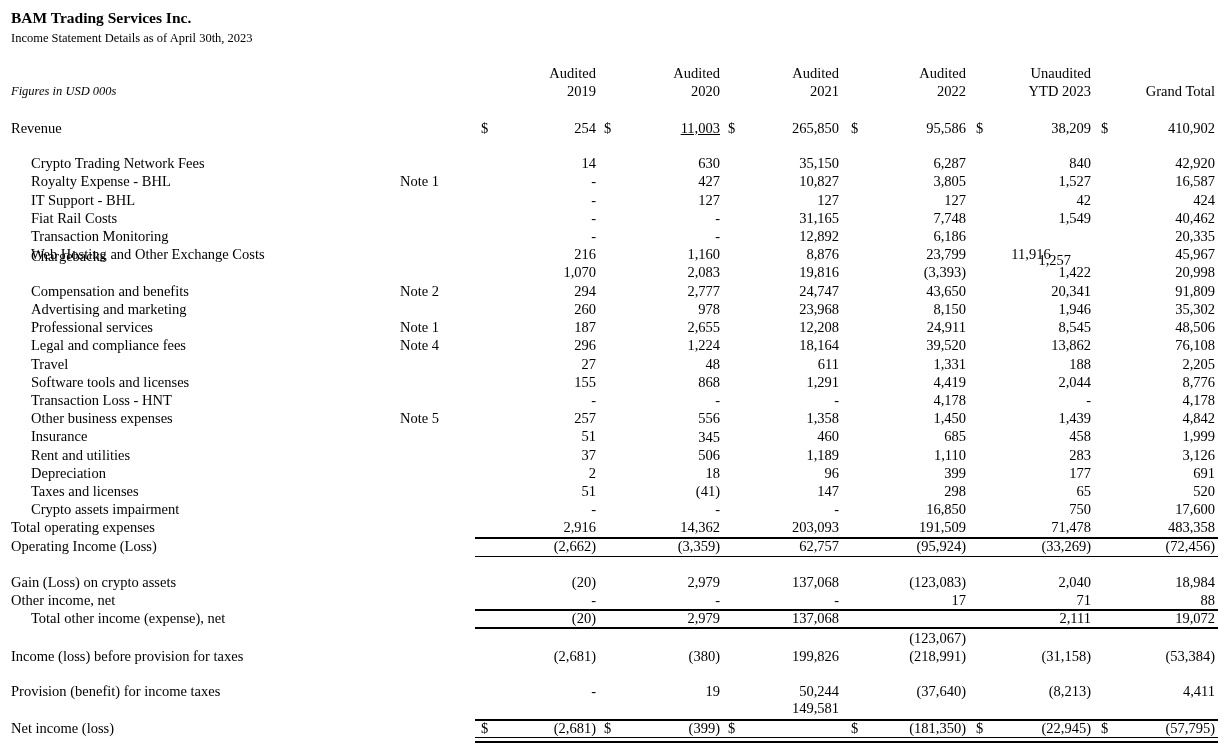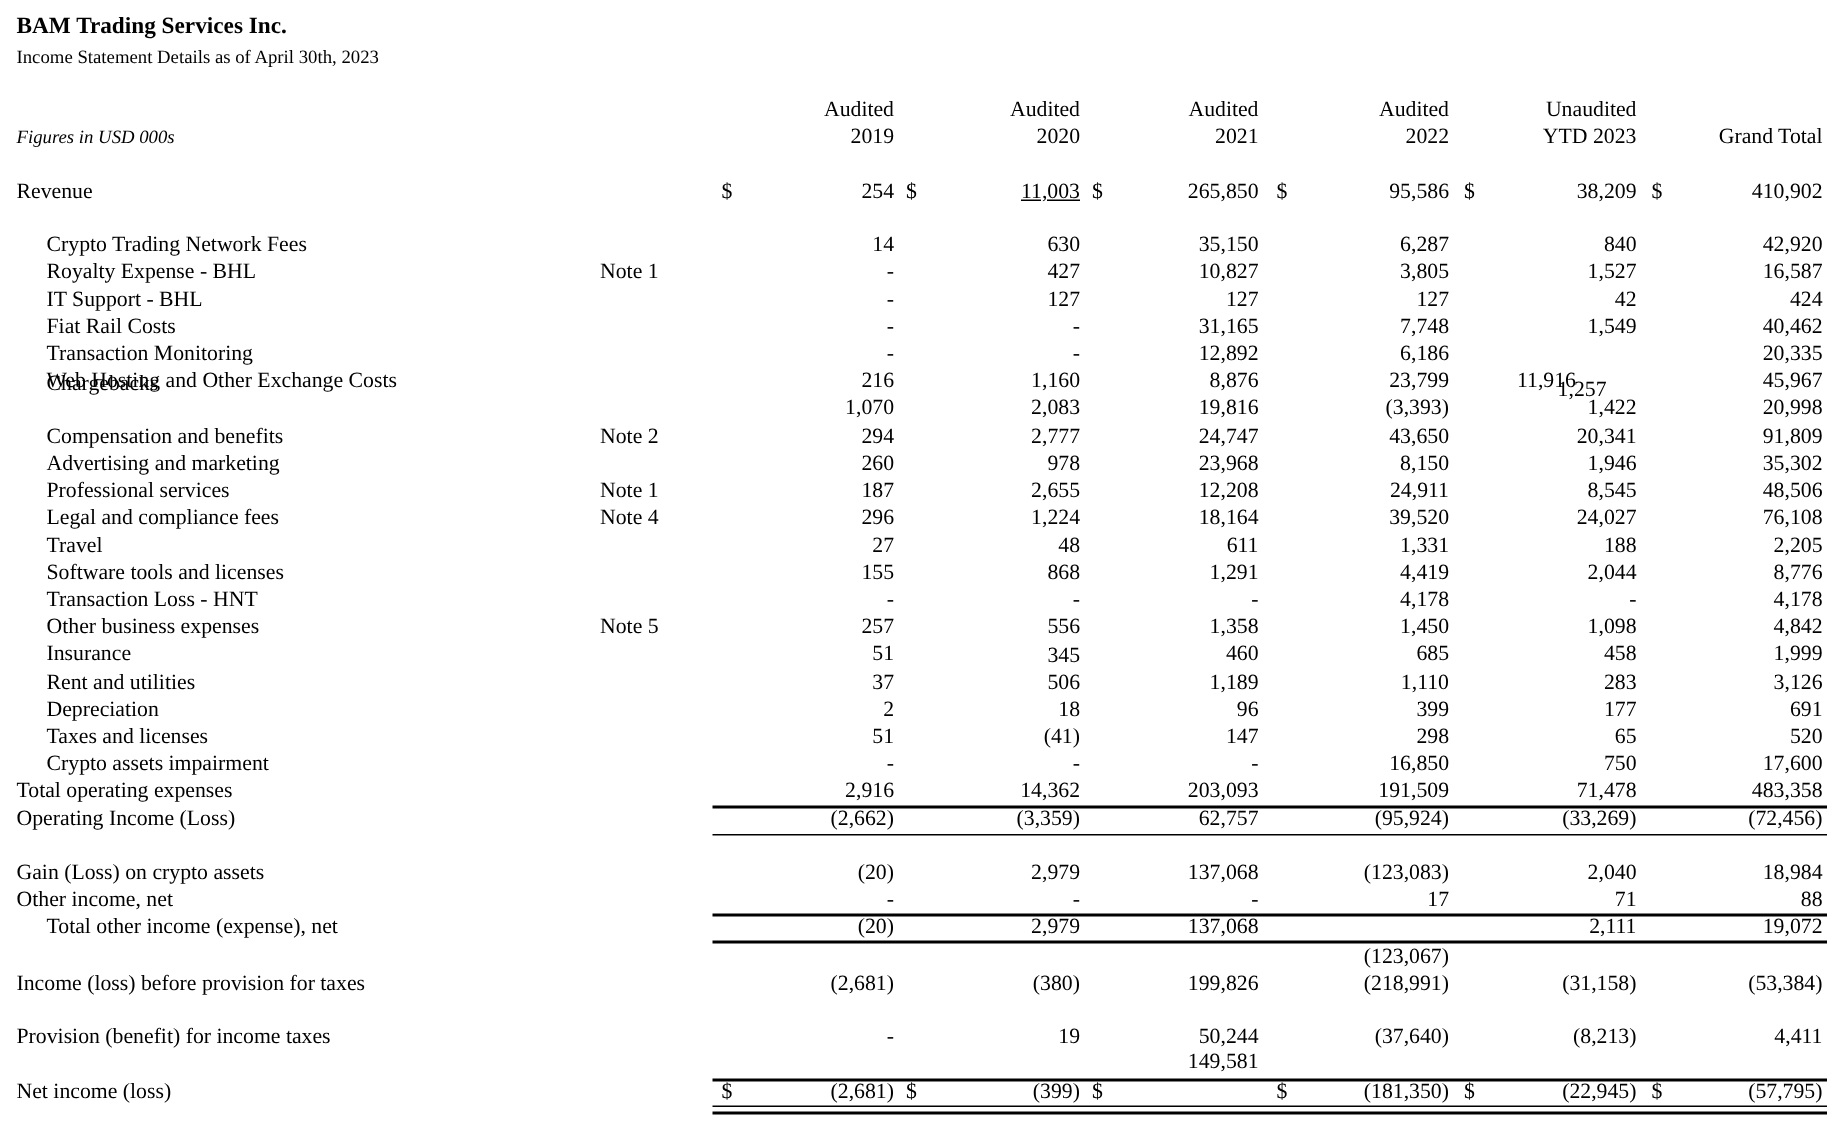--- a/index.html
+++ b/index.html
@@ -161,21 +161,21 @@
         <div class="abs num" style="top: 319px; left: 971px;">8,545</div>
         <div class="abs num" style="top: 319px; left: 1095px;">48,506</div>
       </div>
       <div>
         <div class="abs label indent" style="top: 337px;">Legal and compliance fees</div>
         <div class="abs note" style="top: 337px;">Note 4</div>
         <div class="abs num" style="top: 337px; left: 476px;">296</div>
         <div class="abs num" style="top: 337px; left: 600px;">1,224</div>
         <div class="abs num" style="top: 337px; left: 719px;">18,164</div>
         <div class="abs num" style="top: 337px; left: 846px;">39,520</div>
-        <div class="abs num" style="top: 337px; left: 971px;">24,027</div>
+        <div class="abs num" style="top: 337px; left: 971px;">13,862</div>
         <div class="abs num" style="top: 337px; left: 1095px;">76,108</div>
       </div>
       <div>
         <div class="abs label indent" style="top: 356px;">Travel</div>
         <div class="abs num" style="top: 356px; left: 476px;">27</div>
         <div class="abs num" style="top: 356px; left: 600px;">48</div>
         <div class="abs num" style="top: 356px; left: 719px;">611</div>
         <div class="abs num" style="top: 356px; left: 846px;">1,331</div>
         <div class="abs num" style="top: 356px; left: 971px;">188</div>
         <div class="abs num" style="top: 356px; left: 1095px;">2,205</div>
@@ -198,21 +198,21 @@
         <div class="abs num" style="top: 392px; left: 971px;">-</div>
         <div class="abs num" style="top: 392px; left: 1095px;">4,178</div>
       </div>
       <div>
         <div class="abs label indent" style="top: 410px;">Other business expenses</div>
         <div class="abs note" style="top: 410px;">Note 5</div>
         <div class="abs num" style="top: 410px; left: 476px;">257</div>
         <div class="abs num" style="top: 410px; left: 600px;">556</div>
         <div class="abs num" style="top: 410px; left: 719px;">1,358</div>
         <div class="abs num" style="top: 410px; left: 846px;">1,450</div>
-        <div class="abs num" style="top: 410px; left: 971px;">1,098</div>
+        <div class="abs num" style="top: 410px; left: 971px;">1,439</div>
         <div class="abs num" style="top: 410px; left: 1095px;">4,842</div>
       </div>
       <div>
         <div class="abs label indent" style="top: 428px;">Insurance</div>
         <div class="abs num" style="top: 428px; left: 476px;">51</div>
         <div class="abs num" style="top: 429px; left: 600px;">345</div>
         <div class="abs num" style="top: 428px; left: 719px;">460</div>
         <div class="abs num" style="top: 428px; left: 846px;">685</div>
         <div class="abs num" style="top: 428px; left: 971px;">458</div>
         <div class="abs num" style="top: 428px; left: 1095px;">1,999</div>

